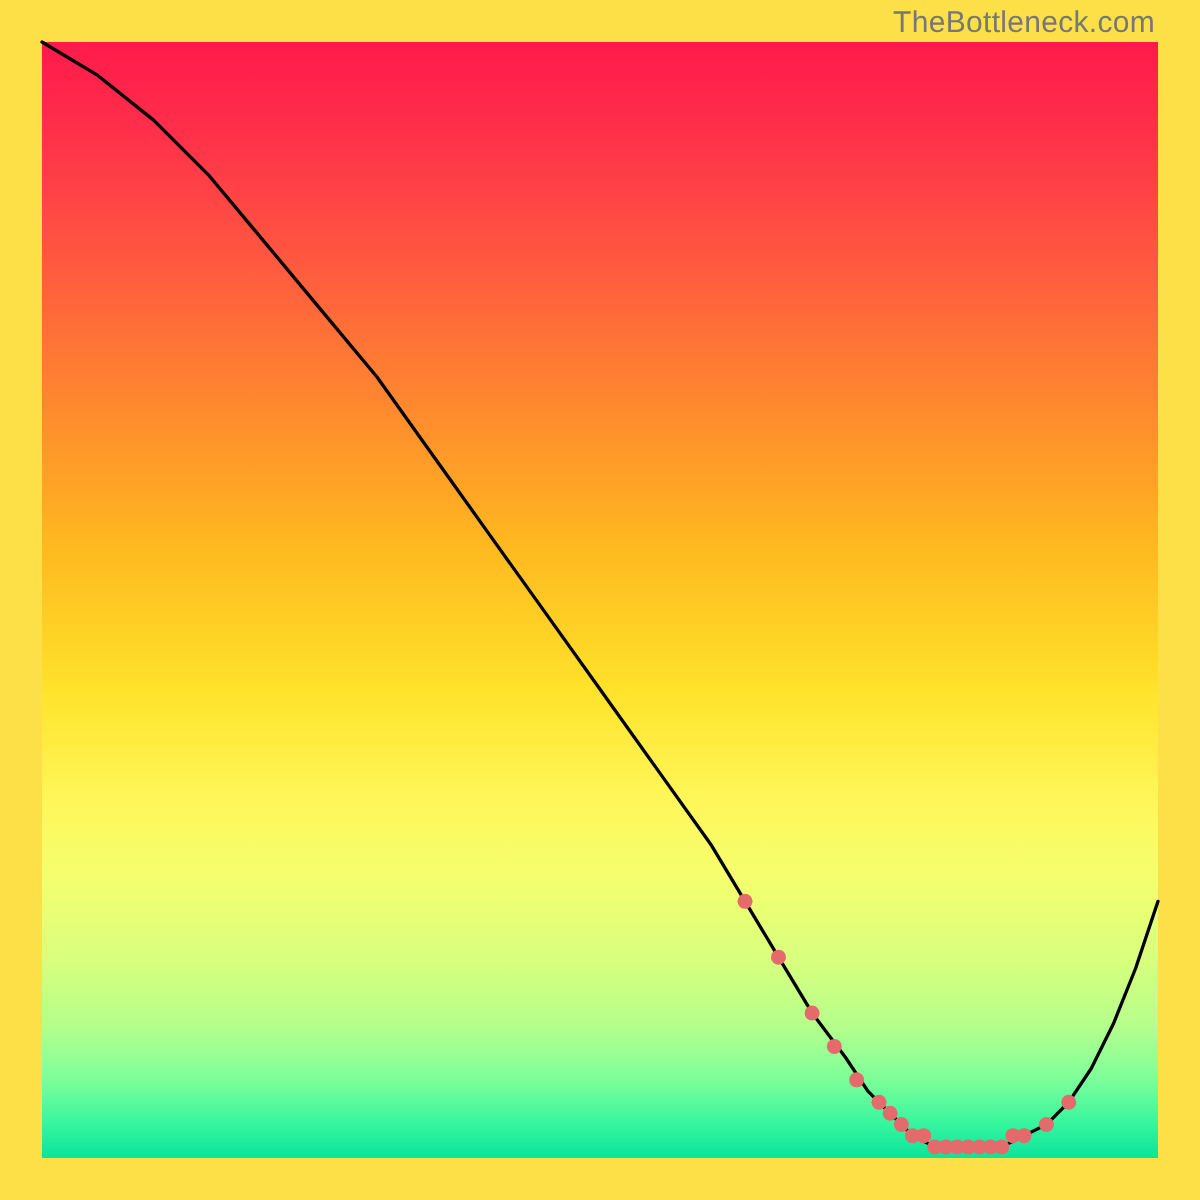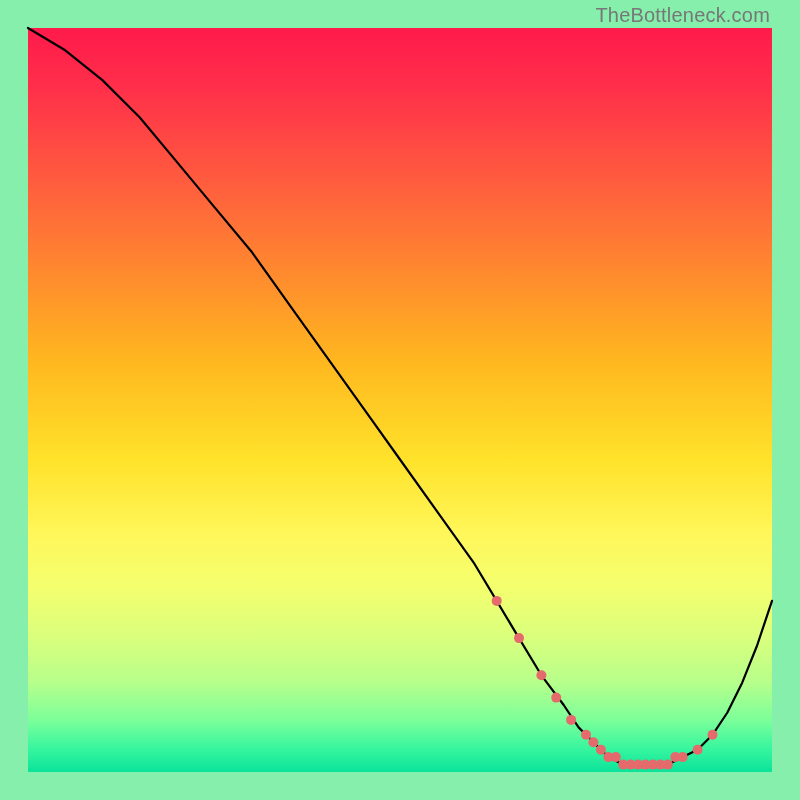--- a/index.html
+++ b/index.html
@@ -10,21 +10,21 @@
     background: #000;
     overflow: hidden;
     font-family: Arial, Helvetica, sans-serif;
   }
   .frame {
     position: absolute;
     top: 0;
     left: 0;
     width: 800px;
     height: 800px;
-    background: #86efac;
+    background: #fde047;
   }
   .plot-area {
     position: absolute;
     top: 28px;
     left: 28px;
     width: 744px;
     height: 744px;
     
     background: linear-gradient(
       to bottom,

